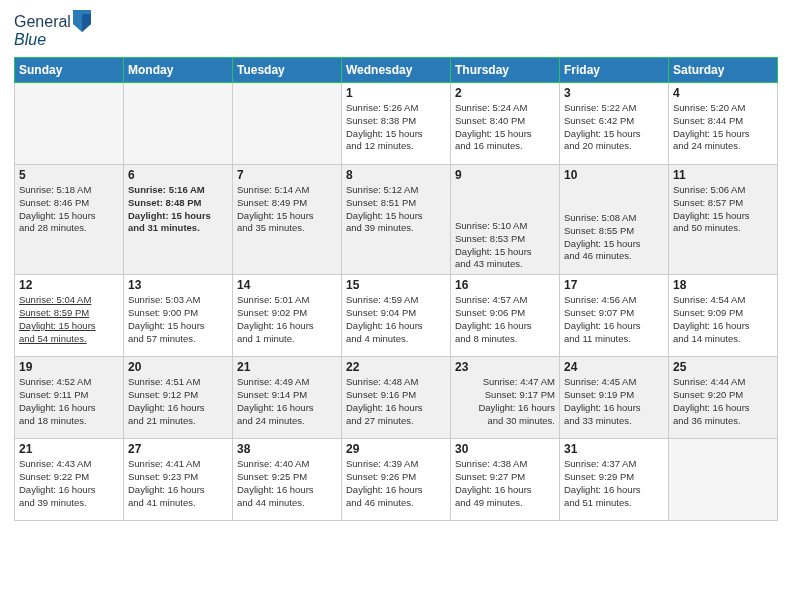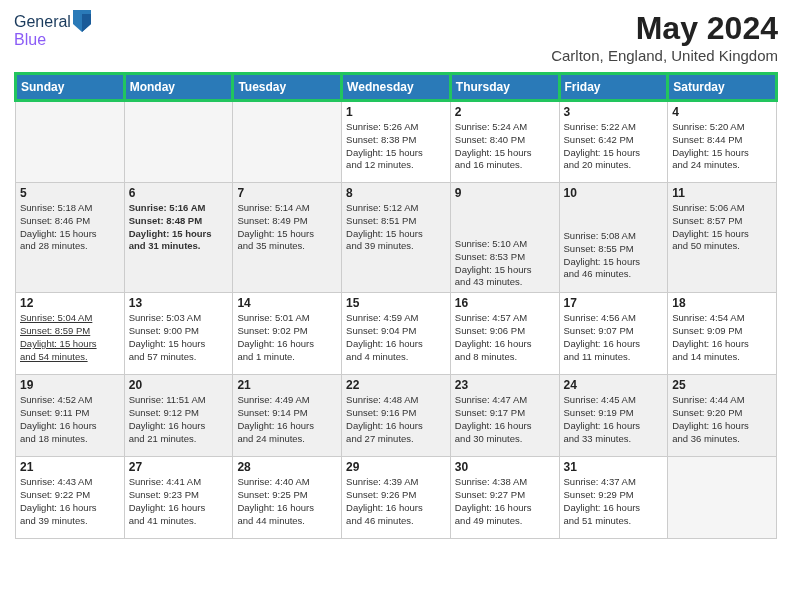--- a/index.html
+++ b/index.html
@@ -20,21 +20,21 @@
       display: flex;
       justify-content: space-between;
       align-items: flex-start;
       margin-bottom: 8px;
     }
     .logo {
       display: flex;
       align-items: flex-end;
     }
     .logo-general { color: #1a3a5c; }
-    .logo-blue { color: #8b5cf6; }
+    .logo-blue { color: #0c4a6e; font-style: italic; }
     .logo-icon {
       width: 18px;
       height: 22px;
       margin-left: 2px;
       margin-bottom: 1px;
     }
     .title-block {
       text-align: right;
     }
     .main-title {
@@ -51,21 +51,21 @@
       border-collapse: collapse;
       table-layout: fixed;
     }
     .calendar th {
       background: #2a7ab8;
       color: #fff;
       font-size: 12px;
       font-weight: bold;
       padding: 5px 4px;
       text-align: left;
-      border: 3px solid #22c55e;
+      border: 1px solid #22c55e;
     }
     .calendar td {
       border: 1px solid #ccc;
       vertical-align: top;
       padding: 3px 4px;
       height: 82px;
       background: #fff;
       font-size: 10px;
       color: #333;
     }
@@ -99,24 +99,20 @@
           <svg class="logo-icon" viewBox="0 0 18 22" xmlns="http://www.w3.org/2000/svg">
             <polygon points="0,0 18,0 18,14 9,22 0,14" fill="#2a7ab8"></polygon>
             <polygon points="9,4 18,4 18,14 9,22" fill="#1a5a98"></polygon>
           </svg>
         </div>
         <div style="margin-top:-2px;">
           <span class="logo-blue">Blue</span>
         </div>
       </div>
     </div>
-    <div class="title-block">
-      <div class="main-title">May 2024</div>
-      <div class="subtitle">Carlton, England, United Kingdom</div>
-    </div>
   </div>
 
   <table class="calendar">
     <thead>
       <tr>
         <th>Sunday</th>
         <th>Monday</th>
         <th>Tuesday</th>
         <th>Wednesday</th>
         <th>Thursday</th>
@@ -263,42 +259,42 @@
         <tr class="row-alt">
           <td>
             <div class="day-number">19</div>
             <div class="day-info" style="white-space: pre-line;">Sunrise: 4:52 AM
 Sunset: 9:11 PM
 Daylight: 16 hours
 and 18 minutes.</div>
           </td>
           <td>
             <div class="day-number">20</div>
-            <div class="day-info" style="white-space: pre-line;">Sunrise: 11:51 AM
+            <div class="day-info" style="white-space: pre-line;">Sunrise: 4:51 AM
 Sunset: 9:12 PM
 Daylight: 16 hours
 and 21 minutes.</div>
           </td>
           <td>
             <div class="day-number">21</div>
             <div class="day-info" style="white-space: pre-line;">Sunrise: 4:49 AM
 Sunset: 9:14 PM
 Daylight: 16 hours
 and 24 minutes.</div>
           </td>
           <td>
             <div class="day-number">22</div>
             <div class="day-info" style="white-space: pre-line;">Sunrise: 4:48 AM
 Sunset: 9:16 PM
 Daylight: 16 hours
 and 27 minutes.</div>
           </td>
           <td>
             <div class="day-number">23</div>
-            <div class="day-info" style="white-space: pre-line;">Sunrise: 4:47 AM
+            <div class="day-info" style="white-space: pre-line; text-align: right;">Sunrise: 4:47 AM
 Sunset: 9:17 PM
 Daylight: 16 hours
 and 30 minutes.</div>
           </td>
           <td>
             <div class="day-number">24</div>
             <div class="day-info" style="white-space: pre-line;">Sunrise: 4:45 AM
 Sunset: 9:19 PM
 Daylight: 16 hours
 and 33 minutes.</div>
@@ -320,21 +316,21 @@
 and 39 minutes.</div>
           </td>
           <td>
             <div class="day-number">27</div>
             <div class="day-info" style="white-space: pre-line;">Sunrise: 4:41 AM
 Sunset: 9:23 PM
 Daylight: 16 hours
 and 41 minutes.</div>
           </td>
           <td>
-            <div class="day-number">28</div>
+            <div class="day-number">38</div>
             <div class="day-info" style="white-space: pre-line;">Sunrise: 4:40 AM
 Sunset: 9:25 PM
 Daylight: 16 hours
 and 44 minutes.</div>
           </td>
           <td>
             <div class="day-number">29</div>
             <div class="day-info" style="white-space: pre-line;">Sunrise: 4:39 AM
 Sunset: 9:26 PM
 Daylight: 16 hours

